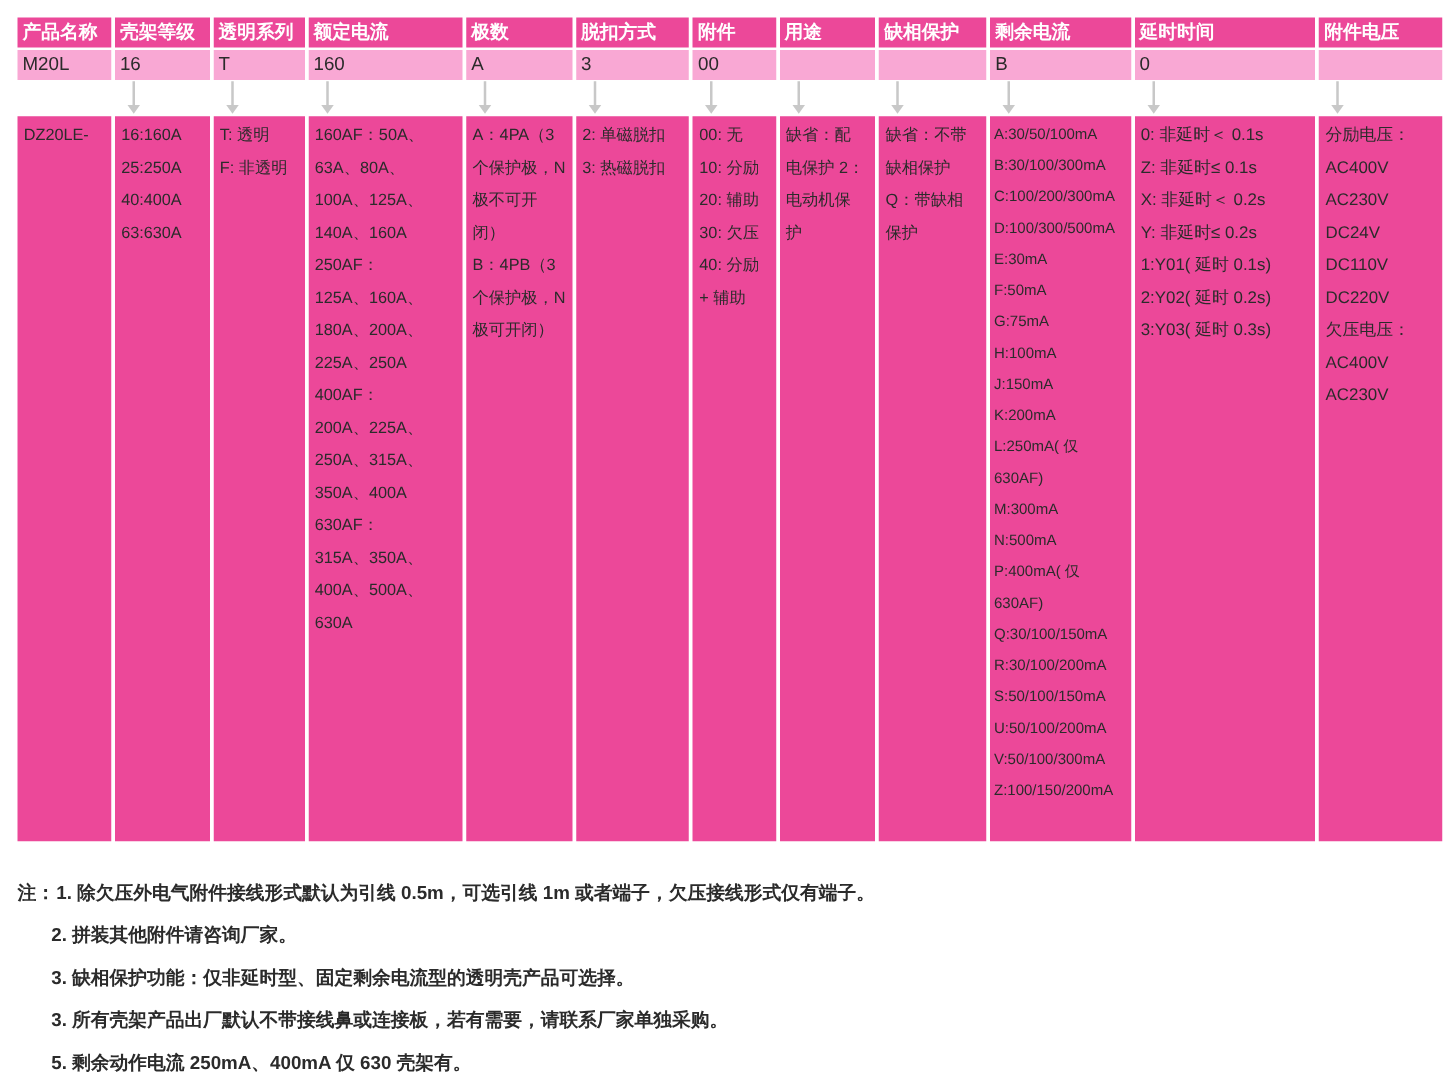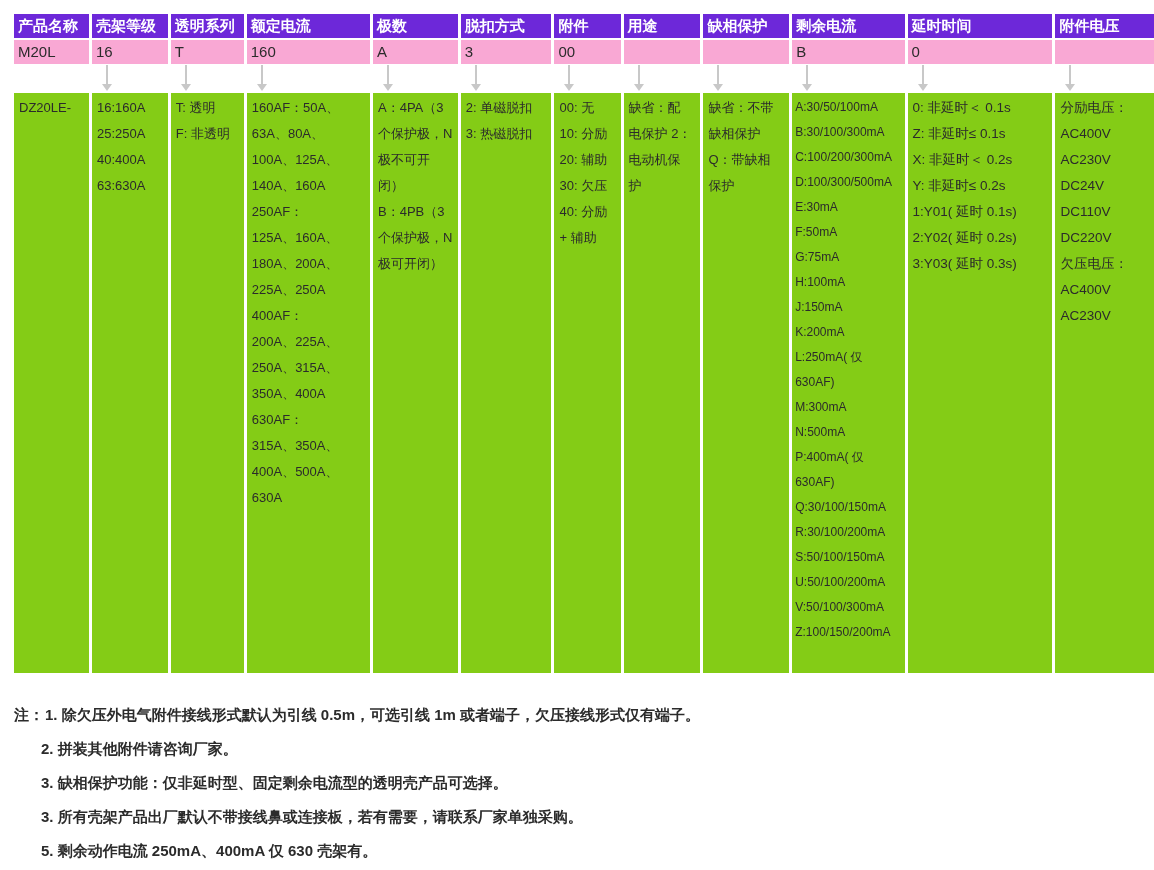--- a/index.html
+++ b/index.html
@@ -6,31 +6,31 @@
   html, body { width: 1154px; height: 870px; background: #ffffff; overflow: hidden;
     font-family: "Liberation Sans", "DejaVu Sans", sans-serif; color: #2b2b2b; }
 
   .diagram { display: flex; gap: 3px; margin: 14px 0 0 14px; }
   .col { display: flex; flex-direction: column; }
 
   .c0{width:76px}.c1{width:77px}.c2{width:74px}.c3{width:125px}
   .c4{width:86px}.c5{width:92px}.c6{width:67px}.c7{width:78px}
   .c8{width:87px}.c9{width:114px}.c10{width:147px}.c11{width:100px}
 
-  .hdr { height: 24px; line-height: 24px; background: #6d28d9; color: #ffffff;
+  .hdr { height: 24px; line-height: 24px; background: #ec4899; color: #ffffff;
     font-weight: bold; font-size: 15px; padding-left: 4px; white-space: nowrap; overflow: hidden; }
   .val { height: 24px; line-height: 24px; background: #f9a8d4; margin-top: 2px;
     font-size: 15px; padding-left: 4px; }
   .arrowzone { height: 29px; position: relative; }
   .arrow .stem { display:block; position: absolute; left: 14px; top: 1px;
     width: 2px; height: 19px; background: #c8c8c8; }
   .arrow .head { display:block; position: absolute; left: 10px; top: 20px; width: 0; height: 0;
     border-left: 5px solid transparent; border-right: 5px solid transparent;
     border-top: 7px solid #c8c8c8; }
-  .detail { height: 580px; background: #84cc16; font-size: 13px; line-height: 26px;
+  .detail { height: 580px; background: #ec4899; font-size: 13px; line-height: 26px;
     padding: 2px 2px 0 5px; white-space: pre-line; overflow: hidden; }
   .c9 .detail { font-size: 12px; line-height: 25px; padding-left: 3px; }
   .c10 .detail, .c11 .detail { font-size: 13.5px; }
 
   .notes { margin: 32px 0 0 14px; font-size: 15px; }
   .note-line { line-height: 20px; margin-bottom: 12px; white-space: nowrap; font-weight: bold; }
   .note-line.indented { padding-left: 27px; margin-top: 14px; }
   .note-prefix { margin-right: 1px; }
 </style>
 </head>

